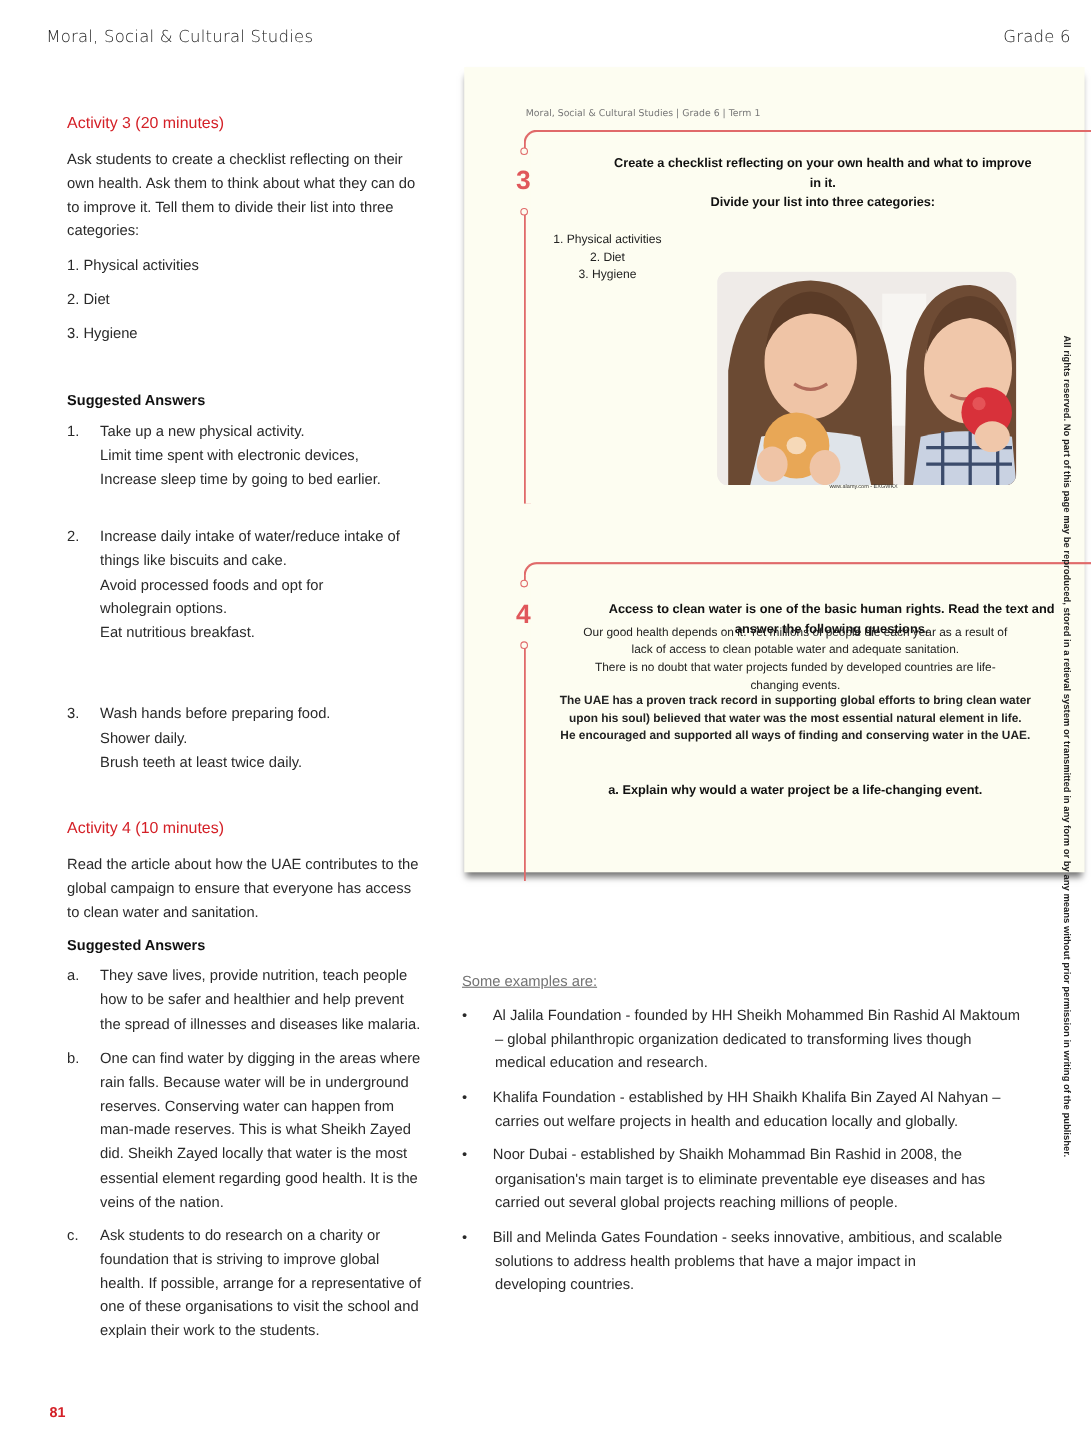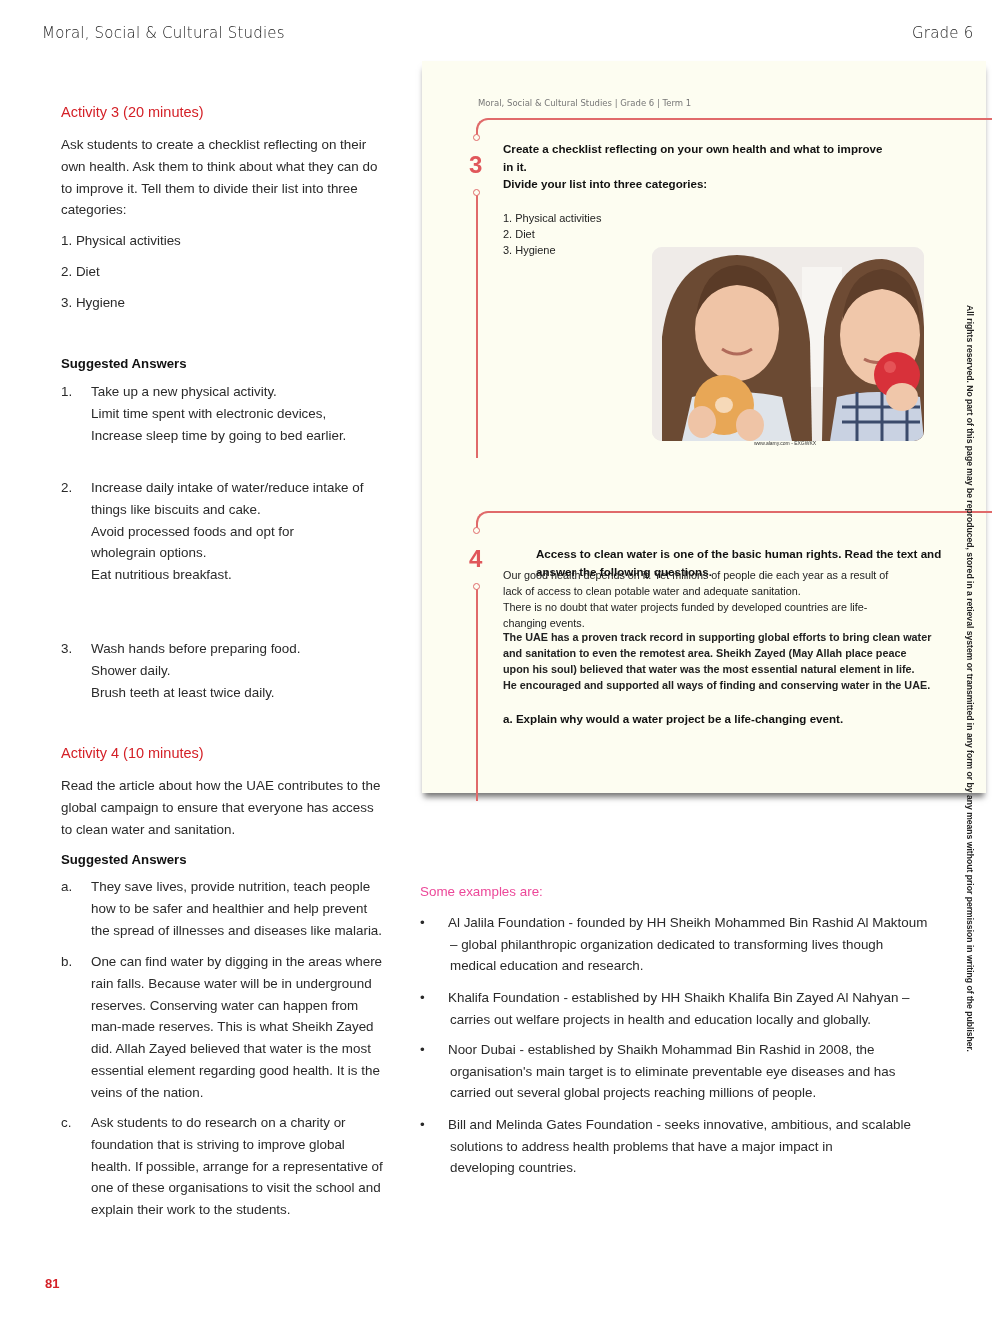--- a/index.html
+++ b/index.html
@@ -12,37 +12,37 @@
   .act-title { position: absolute; left: 61px; font-size: 14.5px; color: #d42027; }
   .act-title b { font-weight: normal; }
   .p { position: absolute; left: 61px; width: 330px; font-size: 13.4px; line-height: 21.8px; color: #2a2a2a; }
   .sa-head { position: absolute; left: 61px; font-size: 13.2px; font-weight: bold; color: #111; }
   .num-item { position: absolute; left: 61px; width: 330px; font-size: 13.4px; line-height: 21.8px; color: #2a2a2a; }
   .num-item .n { position: absolute; left: 0; top: 0; }
   .num-item .t { margin-left: 30px; }
   .num-item .t div { white-space: nowrap; }
 
   
-  .panel { position: absolute; left: 422px; top: 61px; width: 564px; height: 732px; background: #fdfdf1; box-shadow: 0 6px 6px -2px rgba(0,0,0,0.55); }
+  .panel { position: absolute; left: 422px; top: 61px; width: 564px; height: 732px; background: #fdfdf1; box-shadow: 0 6px 6px -2px rgba(0,0,0,0.55); text-align: center; }
   .panel-crumb { position: absolute; left: 56px; top: 37px; font-size: 8.5px; color: #777; font-family: "DejaVu Sans", sans-serif; }
   .frame { position: absolute; left: 54px; width: 520px; border-top: 2px solid #e06a6a; border-left: 2px solid #e06a6a; border-top-left-radius: 12px; }
   .frame-gap { position: absolute; left: 50px; width: 10px; background: #fdfdf1; }
   .dot { position: absolute; width: 7px; height: 7px; border: 1.5px solid #e06a6a; border-radius: 50%; background: #fdfdf1; left: 51px; }
   .bignum { position: absolute; left: 47px; font-size: 24px; font-weight: bold; color: #e0575b; }
   .bold-q { position: absolute; left: 81px; width: 440px; font-size: 11.6px; font-weight: bold; line-height: 17.5px; color: #111; }
   .small-list { position: absolute; left: 81px; font-size: 11px; line-height: 16px; color: #222; }
   .body4 { position: absolute; left: 81px; width: 440px; font-size: 10.8px; line-height: 16px; color: #222; }
   .photo { position: absolute; left: 230px; top: 186px; width: 272px; height: 194px; border-radius: 10px; overflow: hidden; background: linear-gradient(180deg, #f3f0ee 0%, #ece7e4 100%); }
   .caption { position: absolute; left: 332px; top: 379px; font-size: 5px; color: #333; }
 
   .vert { position: absolute; left: 965px; top: 305px; width: 10px; height: 760px; }
   .vert span { position: absolute; left: 0; top: 0; transform-origin: 0 0; transform: translate(10px,0) rotate(90deg); white-space: nowrap; font-size: 8.6px; font-weight: bold; color: #222; }
 
   
-  .rp { position: absolute; left: 420px; font-size: 13.4px; color: #ec4899; line-height: 21.6px; }
+  .rp { position: absolute; left: 420px; font-size: 13.4px; color: #737373; line-height: 21.6px; text-decoration: underline; }
   .bul { position: absolute; left: 420px; width: 510px; font-size: 13.4px; line-height: 21.6px; color: #2a2a2a; }
   .bul .b { position: absolute; left: 0; top: 0; }
   .bul .t { margin-left: 28px; }
   .bul .t div { white-space: nowrap; }
   .bul .t div + div { padding-left: 2px; }
 
   .pagenum { position: absolute; left: 45px; top: 1276px; font-size: 13px; font-weight: bold; color: #d42027; }
 </style>
 </head>
 <body>
@@ -112,21 +112,21 @@
     <div>the spread of illnesses and diseases like malaria.</div>
   </div>
 </div>
 <div class="num-item" style="top:951px;">
   <span class="n">b.</span>
   <div class="t">
     <div>One can find water by digging in the areas where</div>
     <div>rain falls. Because water will be in underground</div>
     <div>reserves. Conserving water can happen from</div>
     <div>man-made reserves. This is what Sheikh Zayed</div>
-    <div>did. Allah Zayed believed that water is the most</div>
+    <div>did. Sheikh Zayed locally that water is the most</div>
     <div>essential element regarding good health. It is the</div>
     <div>veins of the nation.</div>
   </div>
 </div>
 <div class="num-item" style="top:1112px;">
   <span class="n">c.</span>
   <div class="t">
     <div>Ask students to do research on a charity or</div>
     <div>foundation that is striving to improve global</div>
     <div>health. If possible, arrange for a representative of</div>
@@ -136,21 +136,21 @@
 </div>
 
 <div class="panel">
   <div class="panel-crumb">Moral, Social &amp; Cultural Studies  |  Grade 6  |  Term 1</div>
 
   <div class="frame" style="top:57px; height:340px;"></div>
   <div class="frame-gap" style="top:78px; height:56px;"></div>
   <div class="dot" style="top:73px;"></div>
   <div class="dot" style="top:128px;"></div>
   <div class="bignum" style="top:90px;">3</div>
-  <div class="bold-q" style="top:79px;">
+  <div class="bold-q" style="top:79px;margin-left:25px;">
     <div>Create a checklist reflecting on your own health and what to improve</div>
     <div>in it.</div>
     <div>Divide your list into three categories:</div>
   </div>
   <div class="small-list" style="top:149px;">
     <div>1. Physical activities</div>
     <div>2. Diet</div>
     <div>3. Hygiene</div>
   </div>
 
@@ -192,21 +192,20 @@
     <div>answer the following questions.</div>
   </div>
   <div class="body4" style="top:506px;">
     <div>Our good health depends on it. Yet millions of people die each year as a result of</div>
     <div>lack of access to clean potable water and adequate sanitation.</div>
     <div>There is no doubt that water projects funded by developed countries are life-</div>
     <div>changing events.</div>
   </div>
   <div class="body4" style="top:568px;font-weight:bold;">
     <div>The UAE has a proven track record in supporting global efforts to bring clean water</div>
-    <div>and sanitation to even the remotest area. Sheikh Zayed (May Allah place peace</div>
     <div>upon his soul) believed that water was the most essential natural element in life.</div>
     <div>He encouraged and supported all ways of finding and conserving water in the UAE.</div>
   </div>
   <div class="bold-q" style="top:649px;">a.   Explain why would a water project be a life-changing event.</div>
 </div>
 
 <div class="vert">
   <span>All rights reserved. No part of this page may be reproduced, stored in a retieval system or transmitted in any form or by any means without prior permission in writing of the publisher.</span>
 </div>
 

